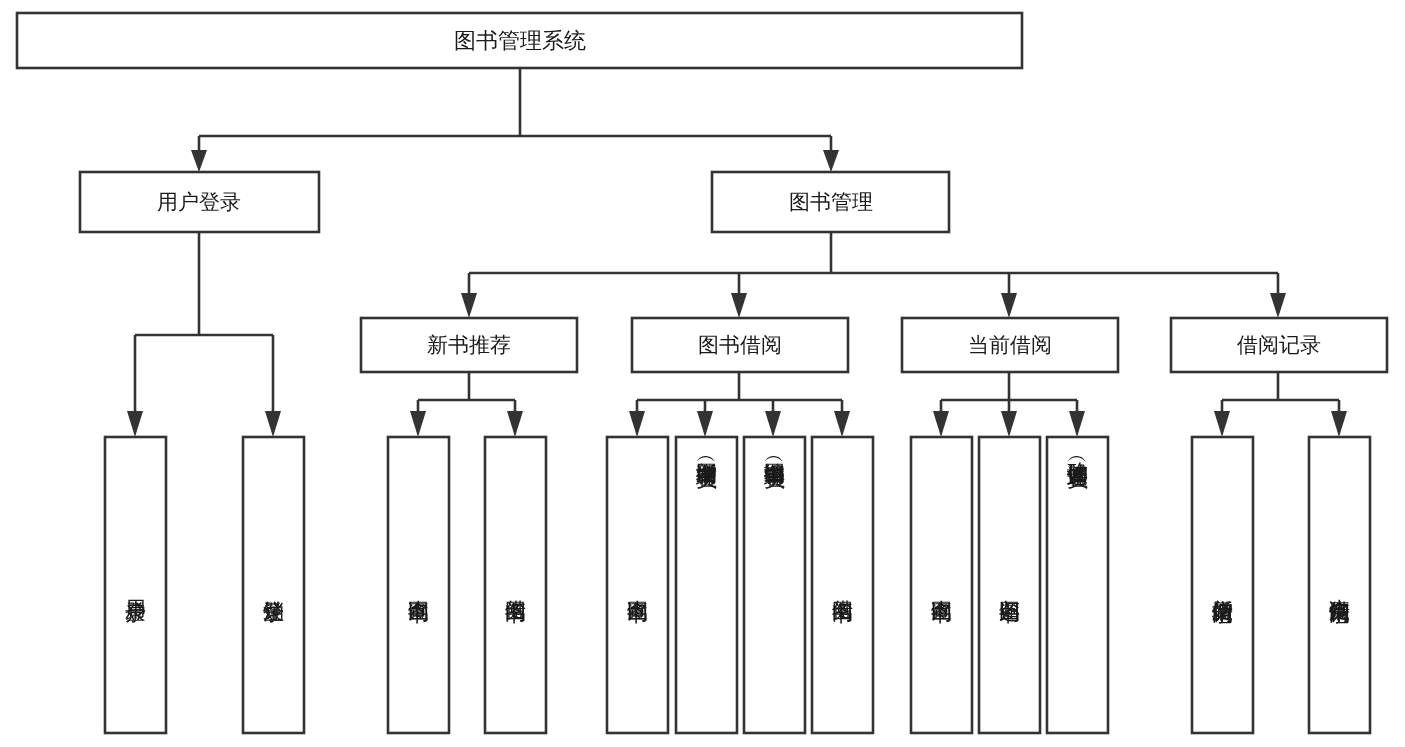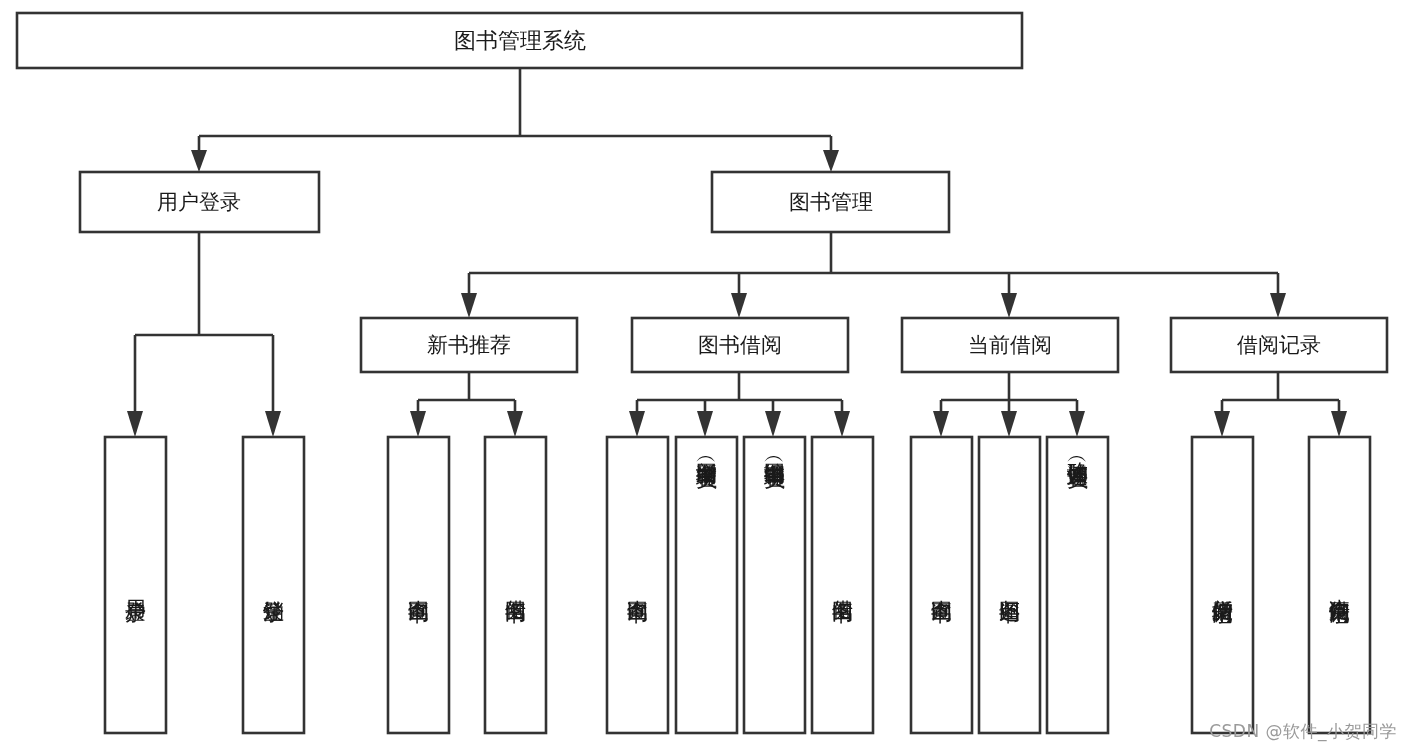--- a/index.html
+++ b/index.html
@@ -243,14 +243,13 @@
     <span class="leaf-label" style="padding-top:8px;">确认归还（管理员）</span>
   </div>
 
   <div class="leaf-label-wrap" style="left:1192px; top:437px; width:61px; height:296px;">
     <span class="leaf-label">新增借阅记录</span>
   </div>
   <div class="leaf-label-wrap" style="left:1309px; top:437px; width:61px; height:296px;">
     <span class="leaf-label">查询借阅记录</span>
   </div>
 
-  <div id="watermark">CSDN @软件_小贺同学</div>
 </div>
 
 </body></html>

